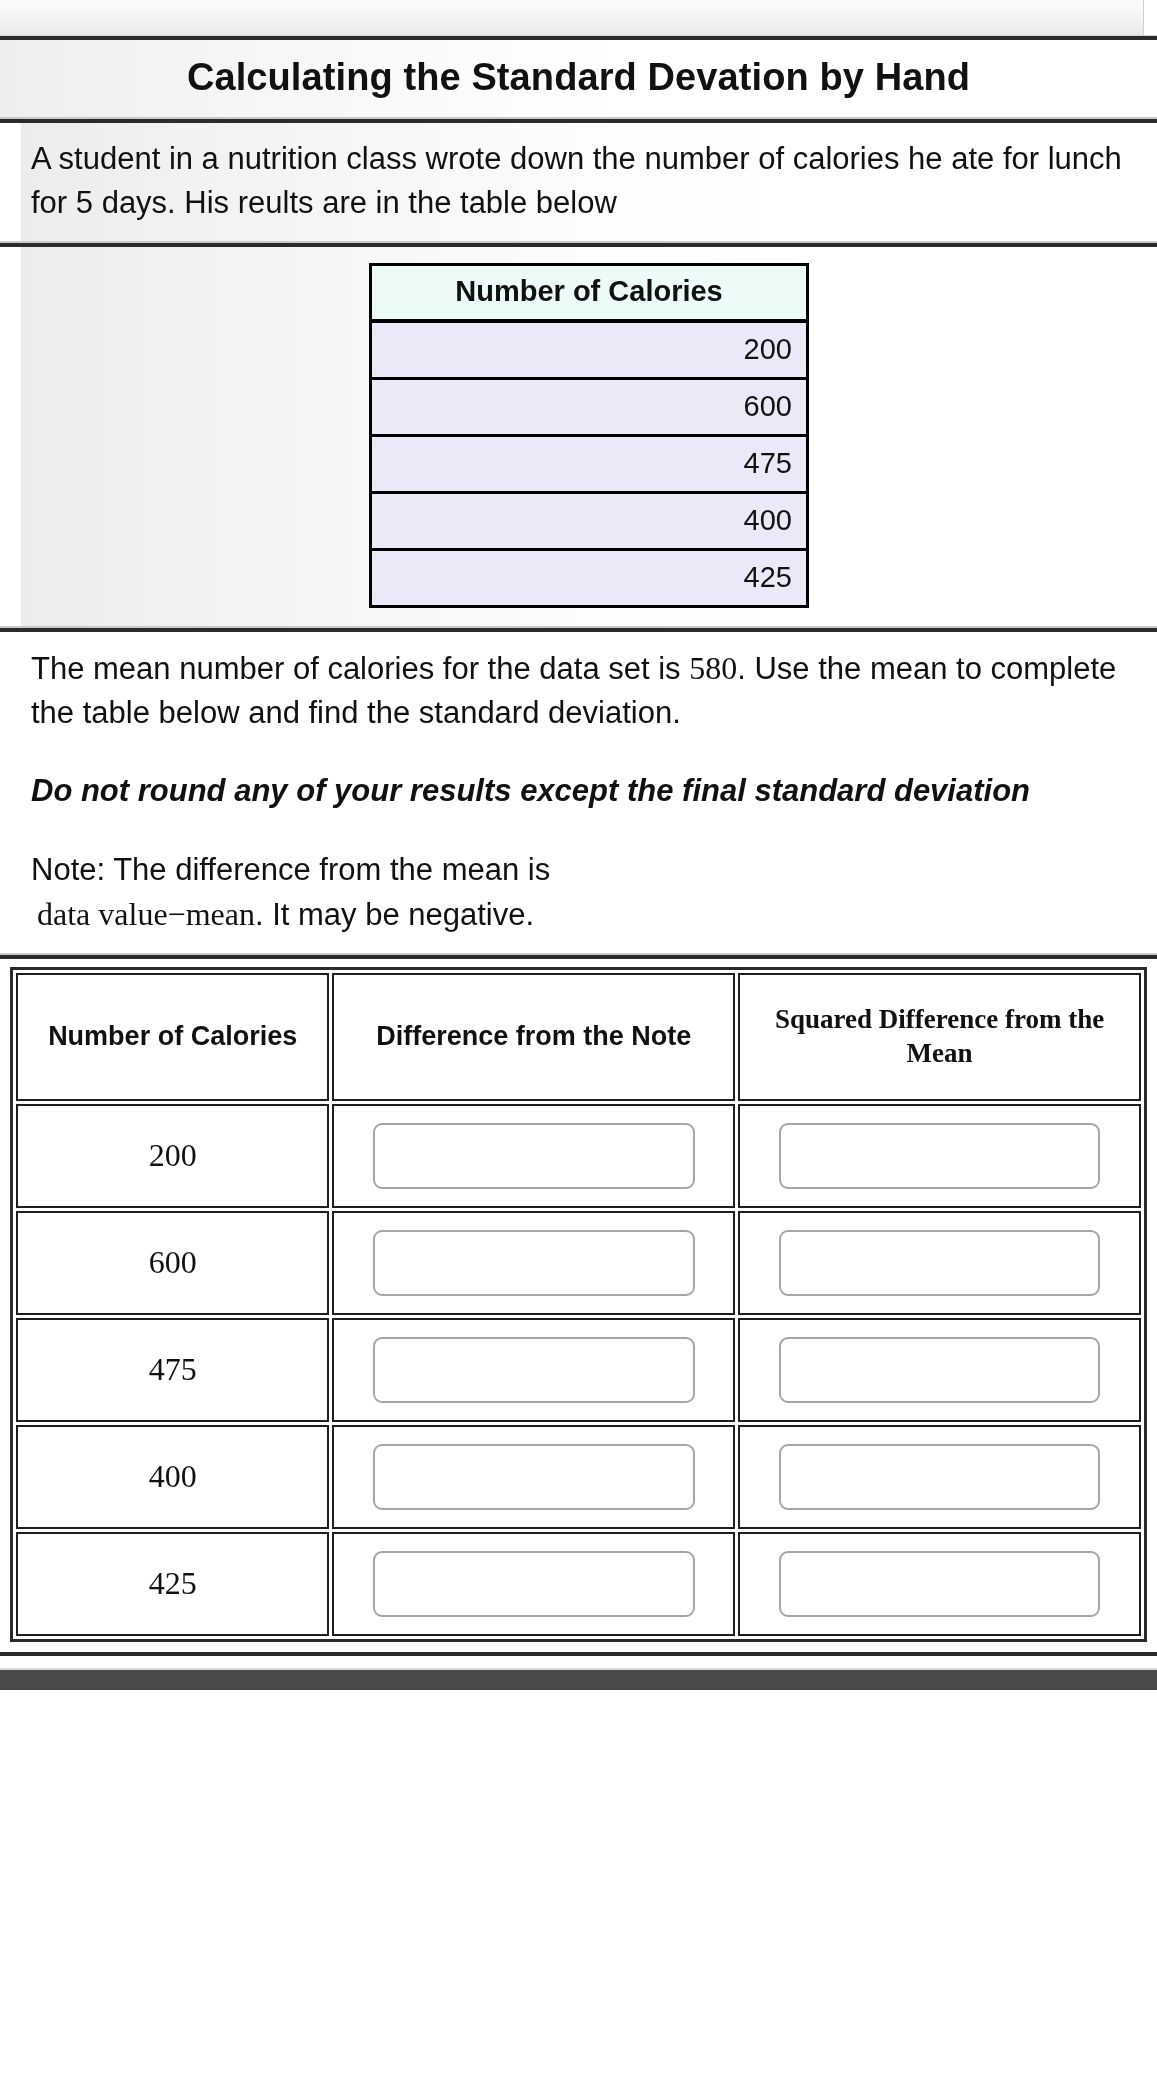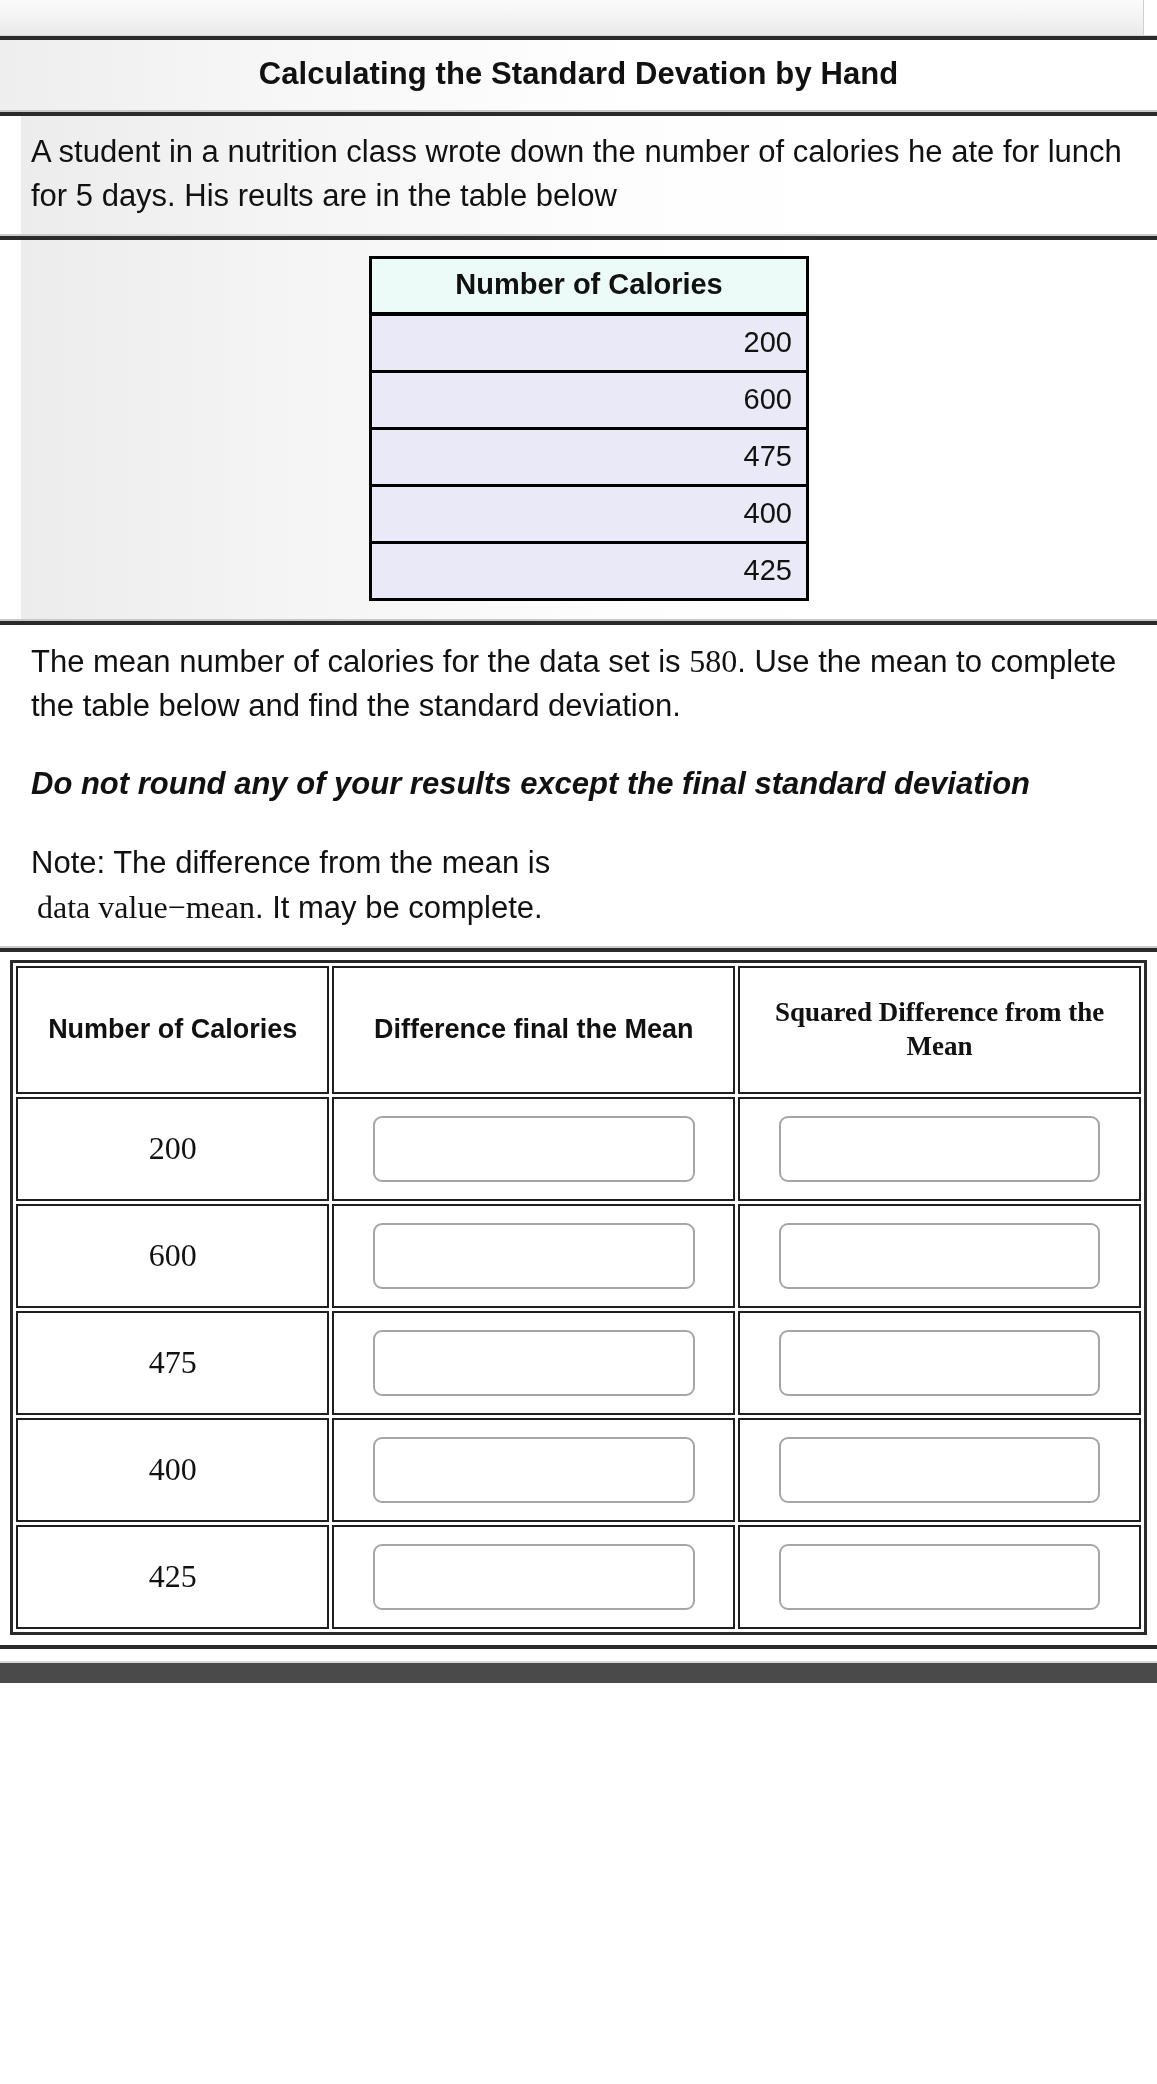--- a/index.html
+++ b/index.html
@@ -54,21 +54,21 @@
   }
   .sec.plain { background: #ffffff; }
 
   
   .title-row {
     background: linear-gradient(to right, #eeeeee 0%, #f7f7f7 25%, #ffffff 55%);
     text-align: center;
     padding: 16px 10px 18px;
   }
   .title-row .title {
-    font-size: 31px;
+    font-size: 38px;
     font-weight: bold;
     color: #111111;
     letter-spacing: 0.1px;
   }
 
   
   .prose {
     font-size: 31px;
     line-height: 1.42;
     color: #111111;
@@ -245,33 +245,33 @@
 
         <p><span>The mean number of calories for the data set is </span><span class="mathserif">580</span><span>. Use the mean to complete the table below and find the standard deviation.</span></p>
 
         <div class="spacer"></div>
 
         <p class="bolditalic">Do not round any of your results except the final standard deviation</p>
 
         <div class="spacer"></div>
 
         <p>Note: The difference from the mean is</p>
-        <p class="note-line2"><span class="mathserif">data value−mean</span><span>. It may be complete.</span></p>
+        <p class="note-line2"><span class="mathserif">data value−mean</span><span>. It may be negative.</span></p>
       </div>
     </div>
 
     <div class="rule-thin"></div>
     <div class="rule-thick"></div>
 
     <div class="wswrap">
       <table class="ws">
         <thead>
           <tr>
             <th class="col-a">Number of Calories</th>
-            <th class="col-b">Difference final the Mean</th>
+            <th class="col-b">Difference from the Note</th>
             <th class="col-c">Squared Difference from the Mean</th>
           </tr>
         </thead>
         <tbody>
           <tr>
             <td class="valcell">200</td>
             <td>
               <input class="answer-box" type="text" value="" style="">
             </td>
             <td>

